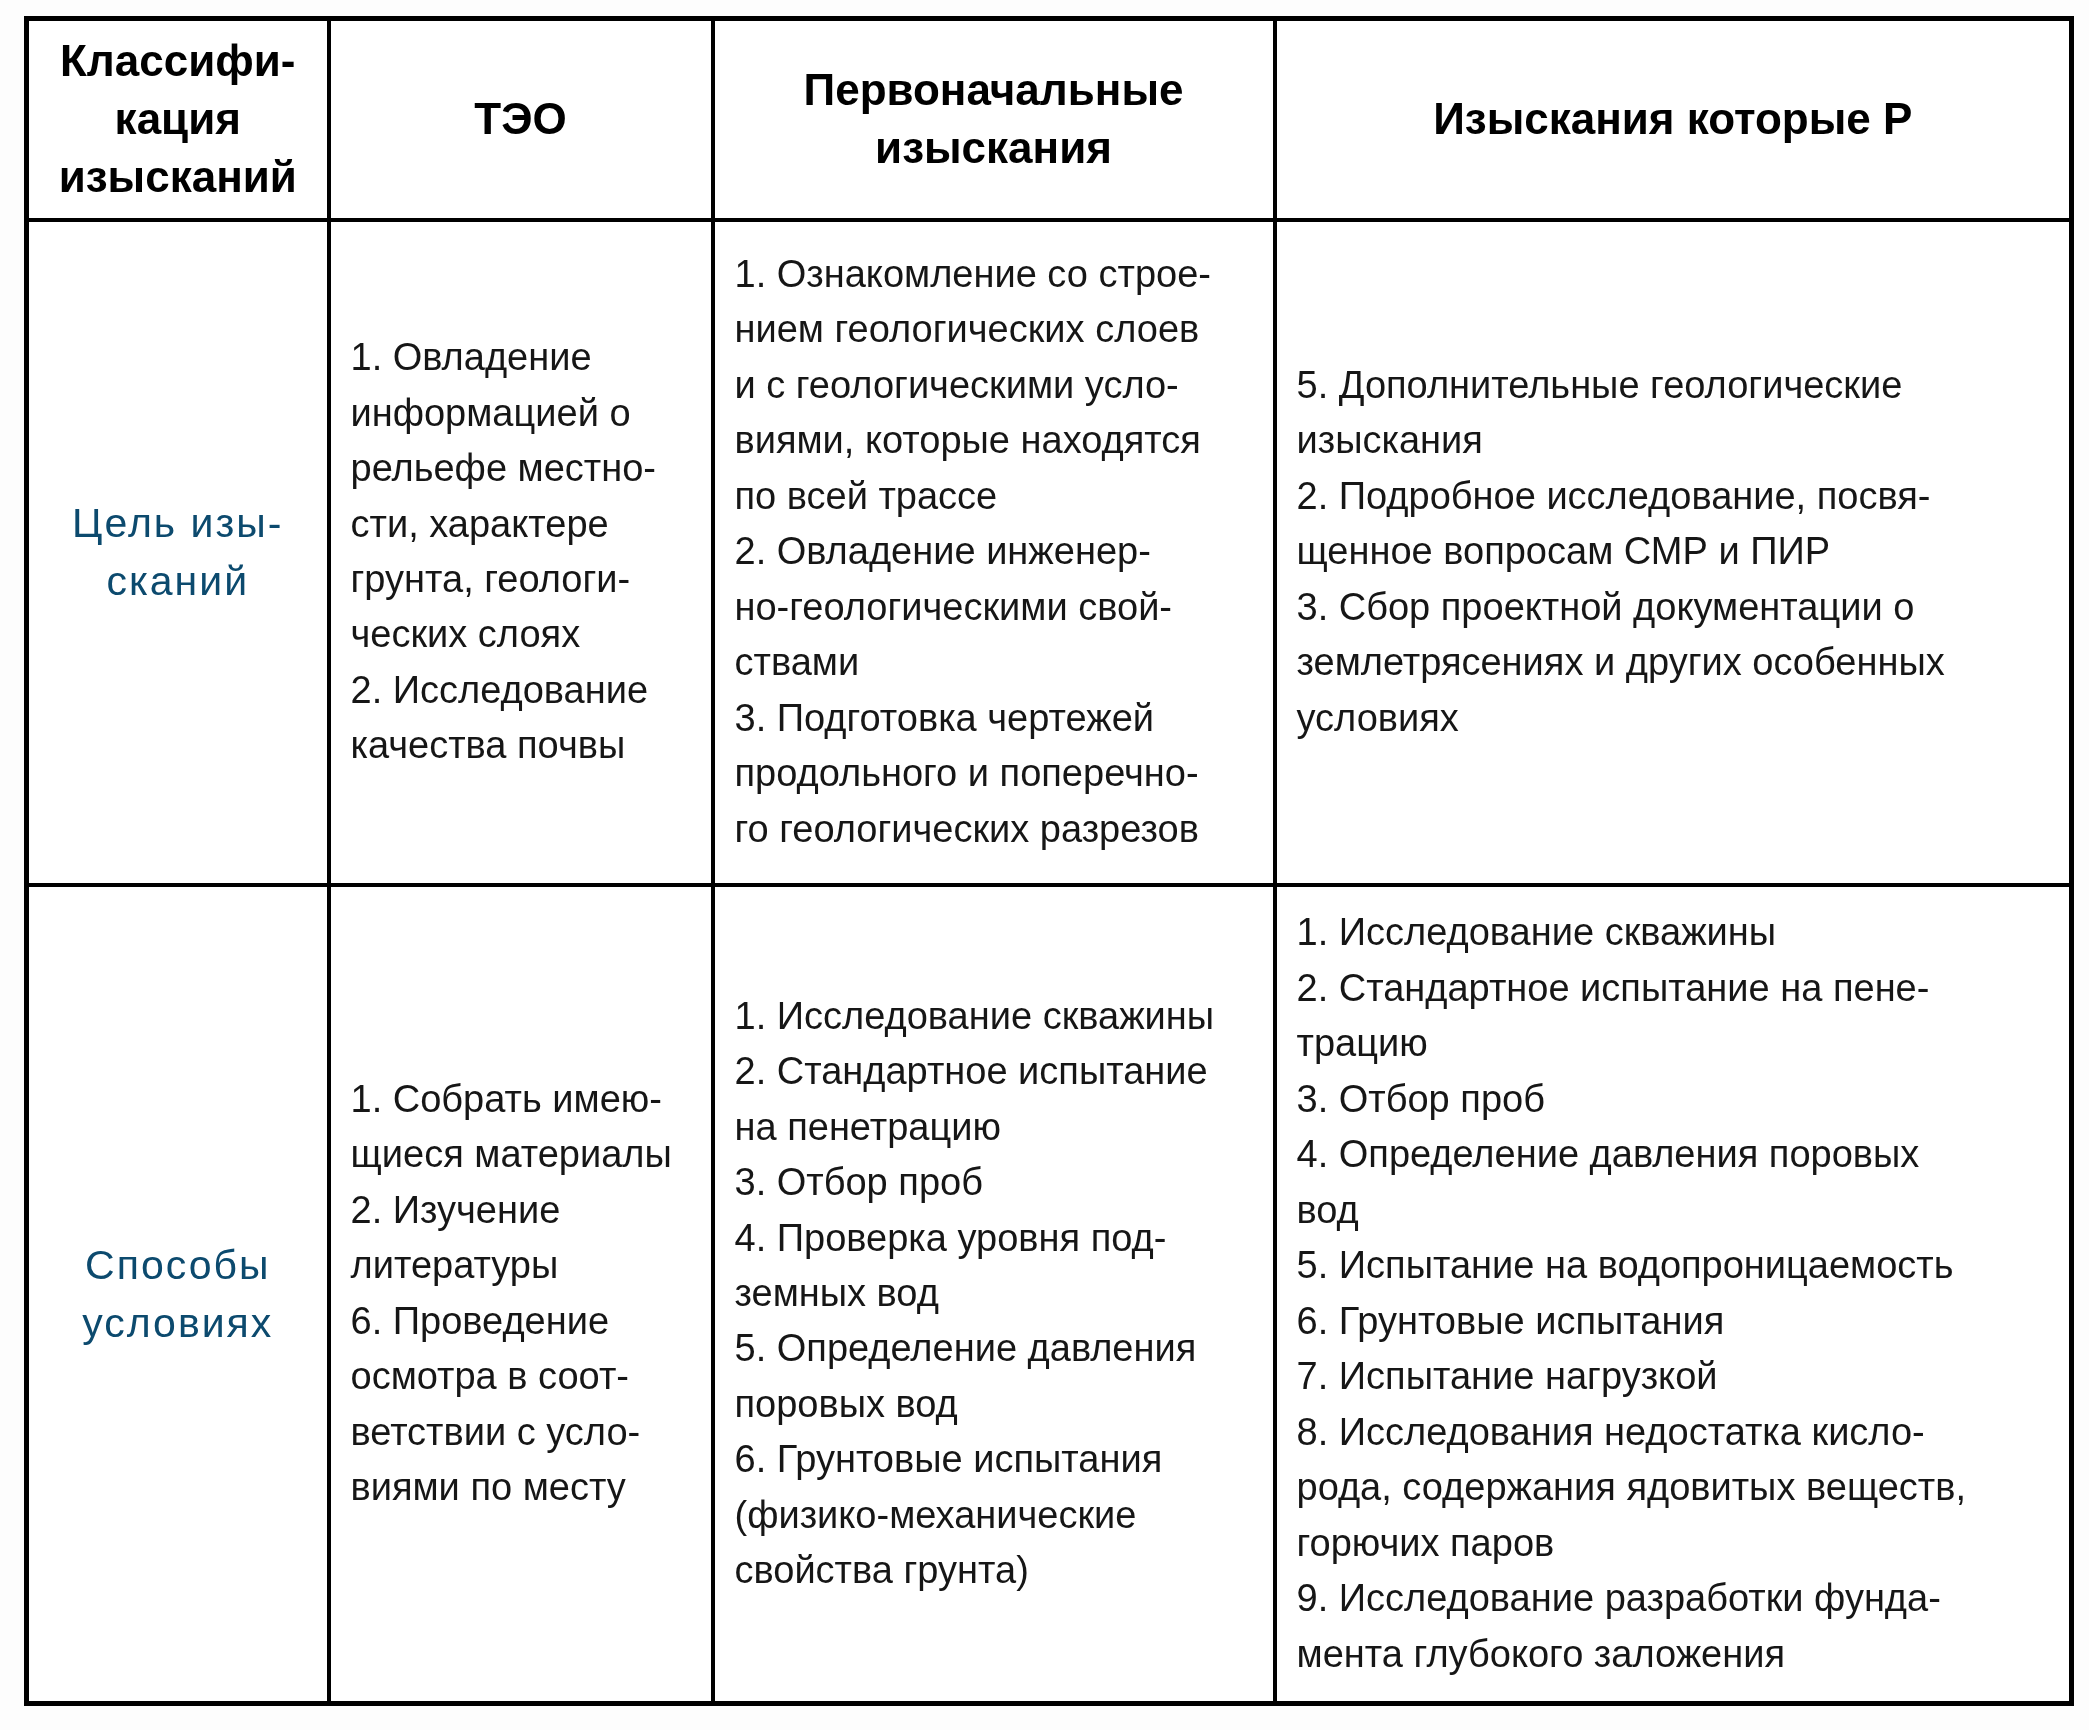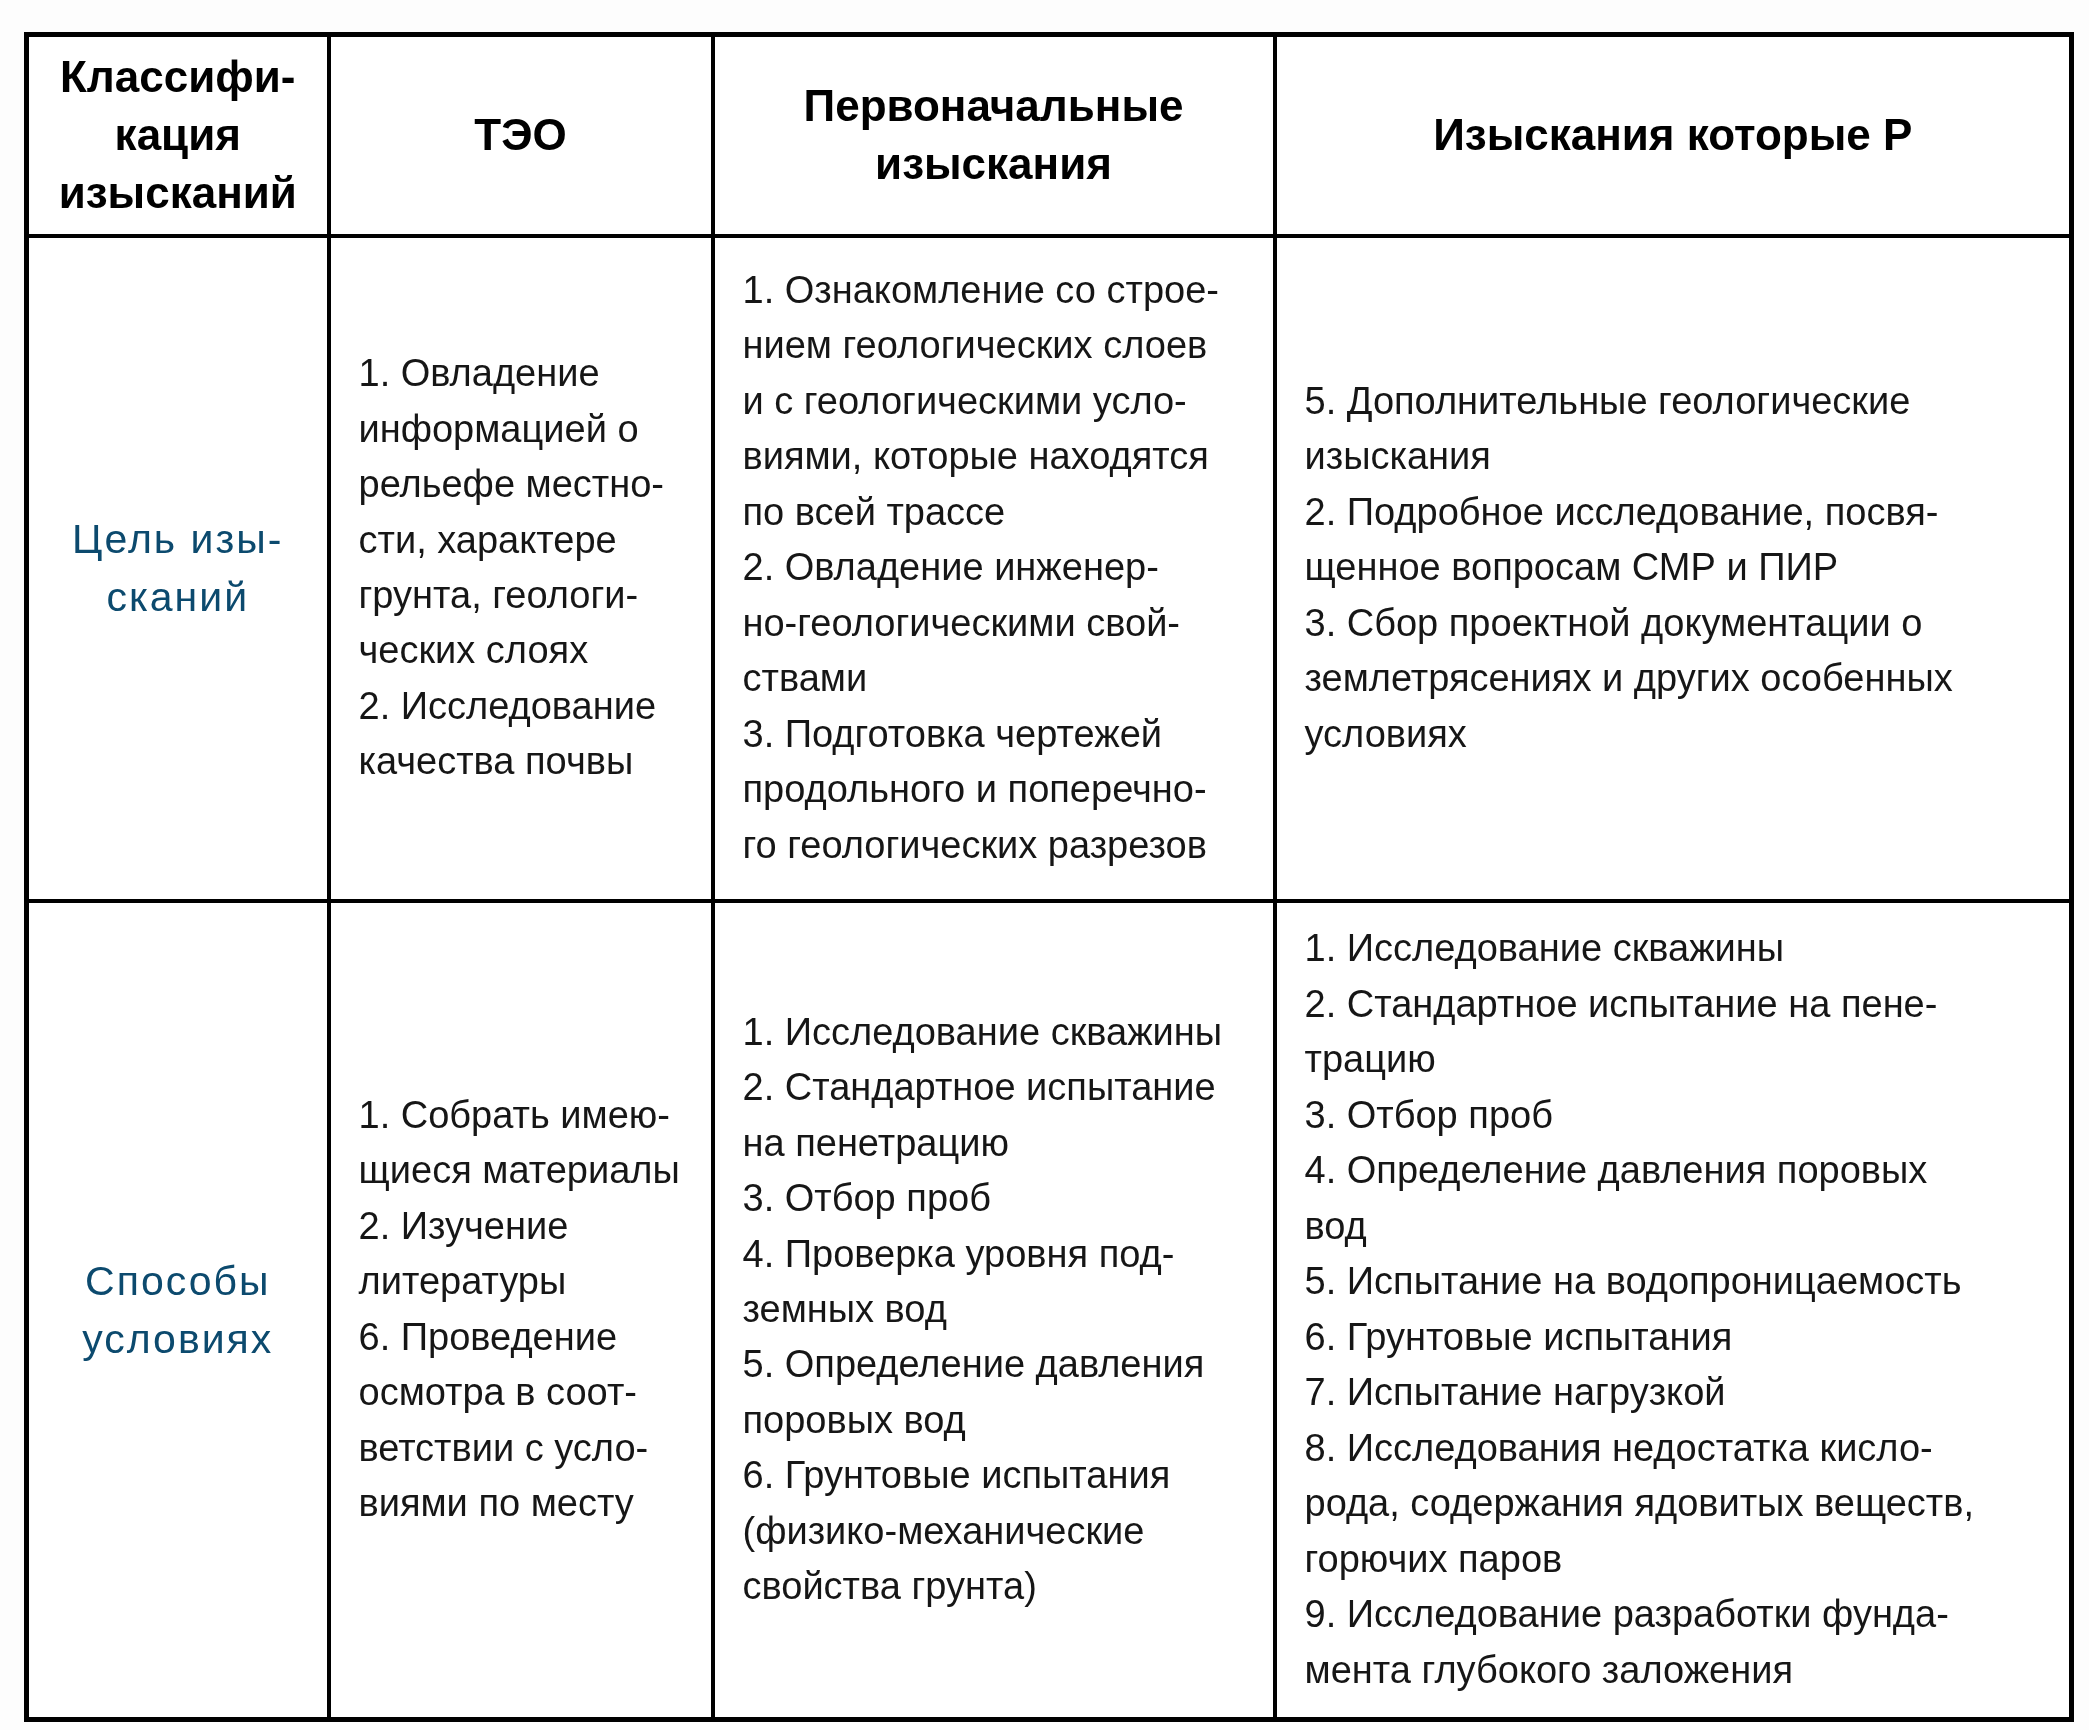--- a/index.html
+++ b/index.html
@@ -16,21 +16,21 @@
     overflow: hidden;
   }
   .page {
     position: absolute;
     inset: 0;
     background: #fdfdfd;
   }
   table.survey-table {
     position: absolute;
     left: 24px;
-    top: 32px;
+    top: 16px;
     width: 2045px;
     table-layout: fixed;
     border-collapse: collapse;
     border: 5px solid #000000;
     background: #ffffff;
   }
   th, td {
     border: 4px solid #000000;
     vertical-align: middle;
     white-space: pre-line;
@@ -53,21 +53,21 @@
     text-align: center;
     letter-spacing: 2px;
     line-height: 1.42;
     color: #0c4a6e;
     padding: 4px 6px;
   }
   td.body-cell {
     font-size: 38px;
     text-align: left;
     line-height: 1.46;
-    padding: 18px 14px 18px 28px;
+    padding: 18px 14px 18px 20px;
     color: #161616;
   }
 </style>
 </head>
 <body>
 
 <div class="page">
   <table class="survey-table">
     <colgroup>
       <col style="width:302px">

